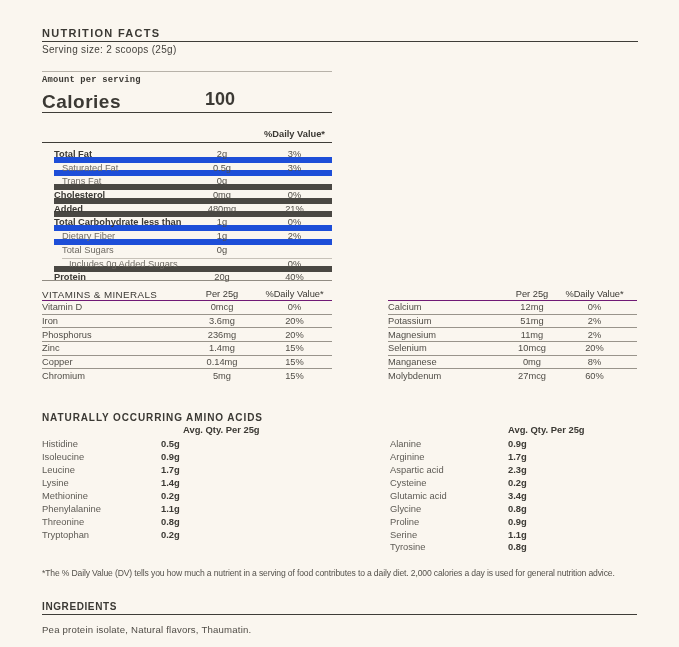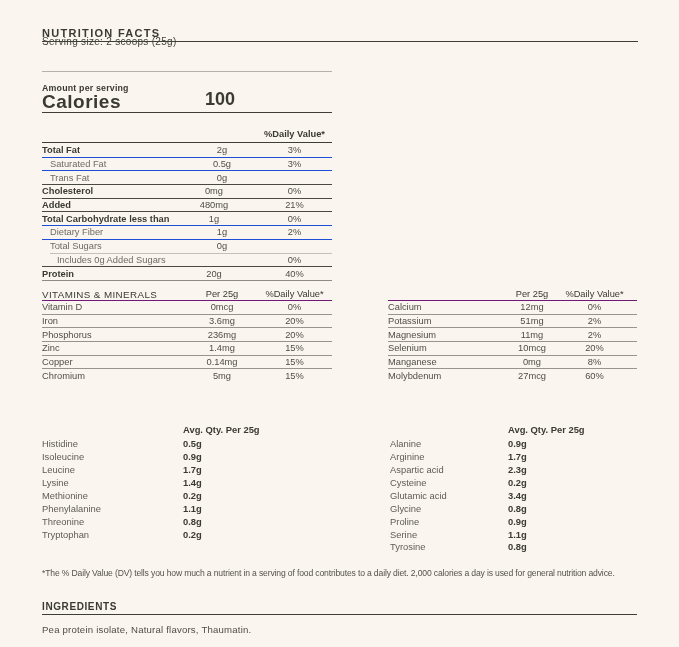--- a/index.html
+++ b/index.html
@@ -4,34 +4,34 @@
 <style>
   html,body{margin:0;padding:0;background:#FAF6EF;}
   .page{position:relative;width:679px;height:647px;background:#FAF6EF;
         font-family:"Liberation Sans",sans-serif;color:#3B3934;overflow:hidden;}
   .rule{position:absolute;height:1px;}
   .rule-dark{background:#3F3D38;}
   .rule-light{background:#B7B2A9;}
 
   
   .nf-title{position:absolute;left:42px;top:27px;font-size:11px;font-weight:700;letter-spacing:1.3px;color:#3B3934;}
-  .serving{position:absolute;left:42px;top:36px;font-size:10px;letter-spacing:.3px;color:#45433E;}
-  .amount-label{position:absolute;left:42px;top:83px;font-size:8.8px;font-weight:700;letter-spacing:.2px;color:#3B3934;}
+  .serving{position:absolute;left:42px;top:44px;font-size:10px;letter-spacing:.3px;color:#45433E;}
+  .amount-label{position:absolute;left:42px;top:75px;font-size:8.8px;font-weight:700;letter-spacing:.2px;color:#3B3934;font-family:Liberation Mono, monospace;}
   .cal-label{position:absolute;left:42px;top:91px;font-size:19px;font-weight:700;letter-spacing:.5px;}
   .cal-value{position:absolute;left:205px;top:89px;font-size:18px;font-weight:700;}
 
   
   .ntable{position:absolute;left:42px;top:124px;width:290px;font-size:9.3px;}
   .nt-head{height:19px;box-sizing:border-box;border-bottom:1px solid #3F3D38;
            display:flex;align-items:flex-end;padding-bottom:3px;}
   .nt-head .n-dv{font-weight:700;color:#3B3934;}
   .nt-body{border-bottom:1px solid #918C83;}
-  .n-row{display:flex;align-items:center;height:13.7px;box-sizing:border-box;
-         border-top:1px solid #1d4ed8;}
-  .n-row.dark{border-top-color:#4A4843;gap:8px;}
+  .n-row{display:flex;height:13.7px;box-sizing:border-box;
+         border-top:6px solid #1d4ed8;margin-left:12px;}
+  .n-row.dark{border-top-color:#4A4843;}
   .n-row.nob{border-top-color:transparent;}
   .n-row.indent{border-top-color:transparent;position:relative;}
   .n-row.indent::before{content:"";position:absolute;left:8px;right:0;top:-1px;height:1px;background:#C6C1B8;}
   .n-label{flex:1;color:#6E6A63;white-space:nowrap;}
   .major .n-label{font-weight:700;color:#3B3934;}
   .sub .n-label{padding-left:8px;}
   .sub2 .n-label{padding-left:15px;}
   .n-amt{width:70px;text-align:center;color:#504D47;}
   .n-dv{width:75px;text-align:center;color:#504D47;}
 
@@ -54,21 +54,21 @@
   
   .aa-title{position:absolute;left:42px;top:412px;font-size:10px;font-weight:700;letter-spacing:.9px;}
   .aa-col{position:absolute;top:424px;font-size:9.4px;}
   .aa-left{left:42px;width:310px;}
   .aa-right{left:390px;width:260px;}
   .aa-head{height:13px;font-weight:700;color:#3B3934;}
   .aa-left .aa-head{margin-left:141px;}
   .aa-right .aa-head{margin-left:118px;}
   .aa-row{display:flex;align-items:center;height:12.95px;}
   .aa-name{color:#5E5B55;}
-  .aa-left .aa-name{width:141px;}
+  .aa-left .aa-name{width:119px;}
   .aa-right .aa-name{width:118px;}
   .aa-qty{font-weight:700;color:#3B3934;}
 
   
   .footnote{position:absolute;left:42px;top:568px;font-size:8.6px;letter-spacing:-.15px;
             white-space:nowrap;color:#55524C;}
   .ing-title{position:absolute;left:42px;top:601px;font-size:10px;font-weight:700;letter-spacing:.6px;}
   .ing-text{position:absolute;left:42px;top:624px;font-size:9.6px;letter-spacing:.2px;color:#504D47;}
 </style>
 </head>
@@ -242,20 +242,21 @@
         </div>
 
         <div class="v-row">
           <span class="v-label">Molybdenum</span>
           <span class="v-per">27mcg</span>
           <span class="v-dv">60%</span>
         </div>
       </div>
   </div>
 
+  <div class="aa-title">NATURALLY OCCURRING AMINO ACIDS</div>
 
   <div class="aa-col aa-left">
     <div class="aa-head">Avg. Qty. Per 25g</div>
     <div>
 
         <div class="aa-row">
           <span class="aa-name">Histidine</span>
           <span class="aa-qty">0.5g</span>
         </div>
 

